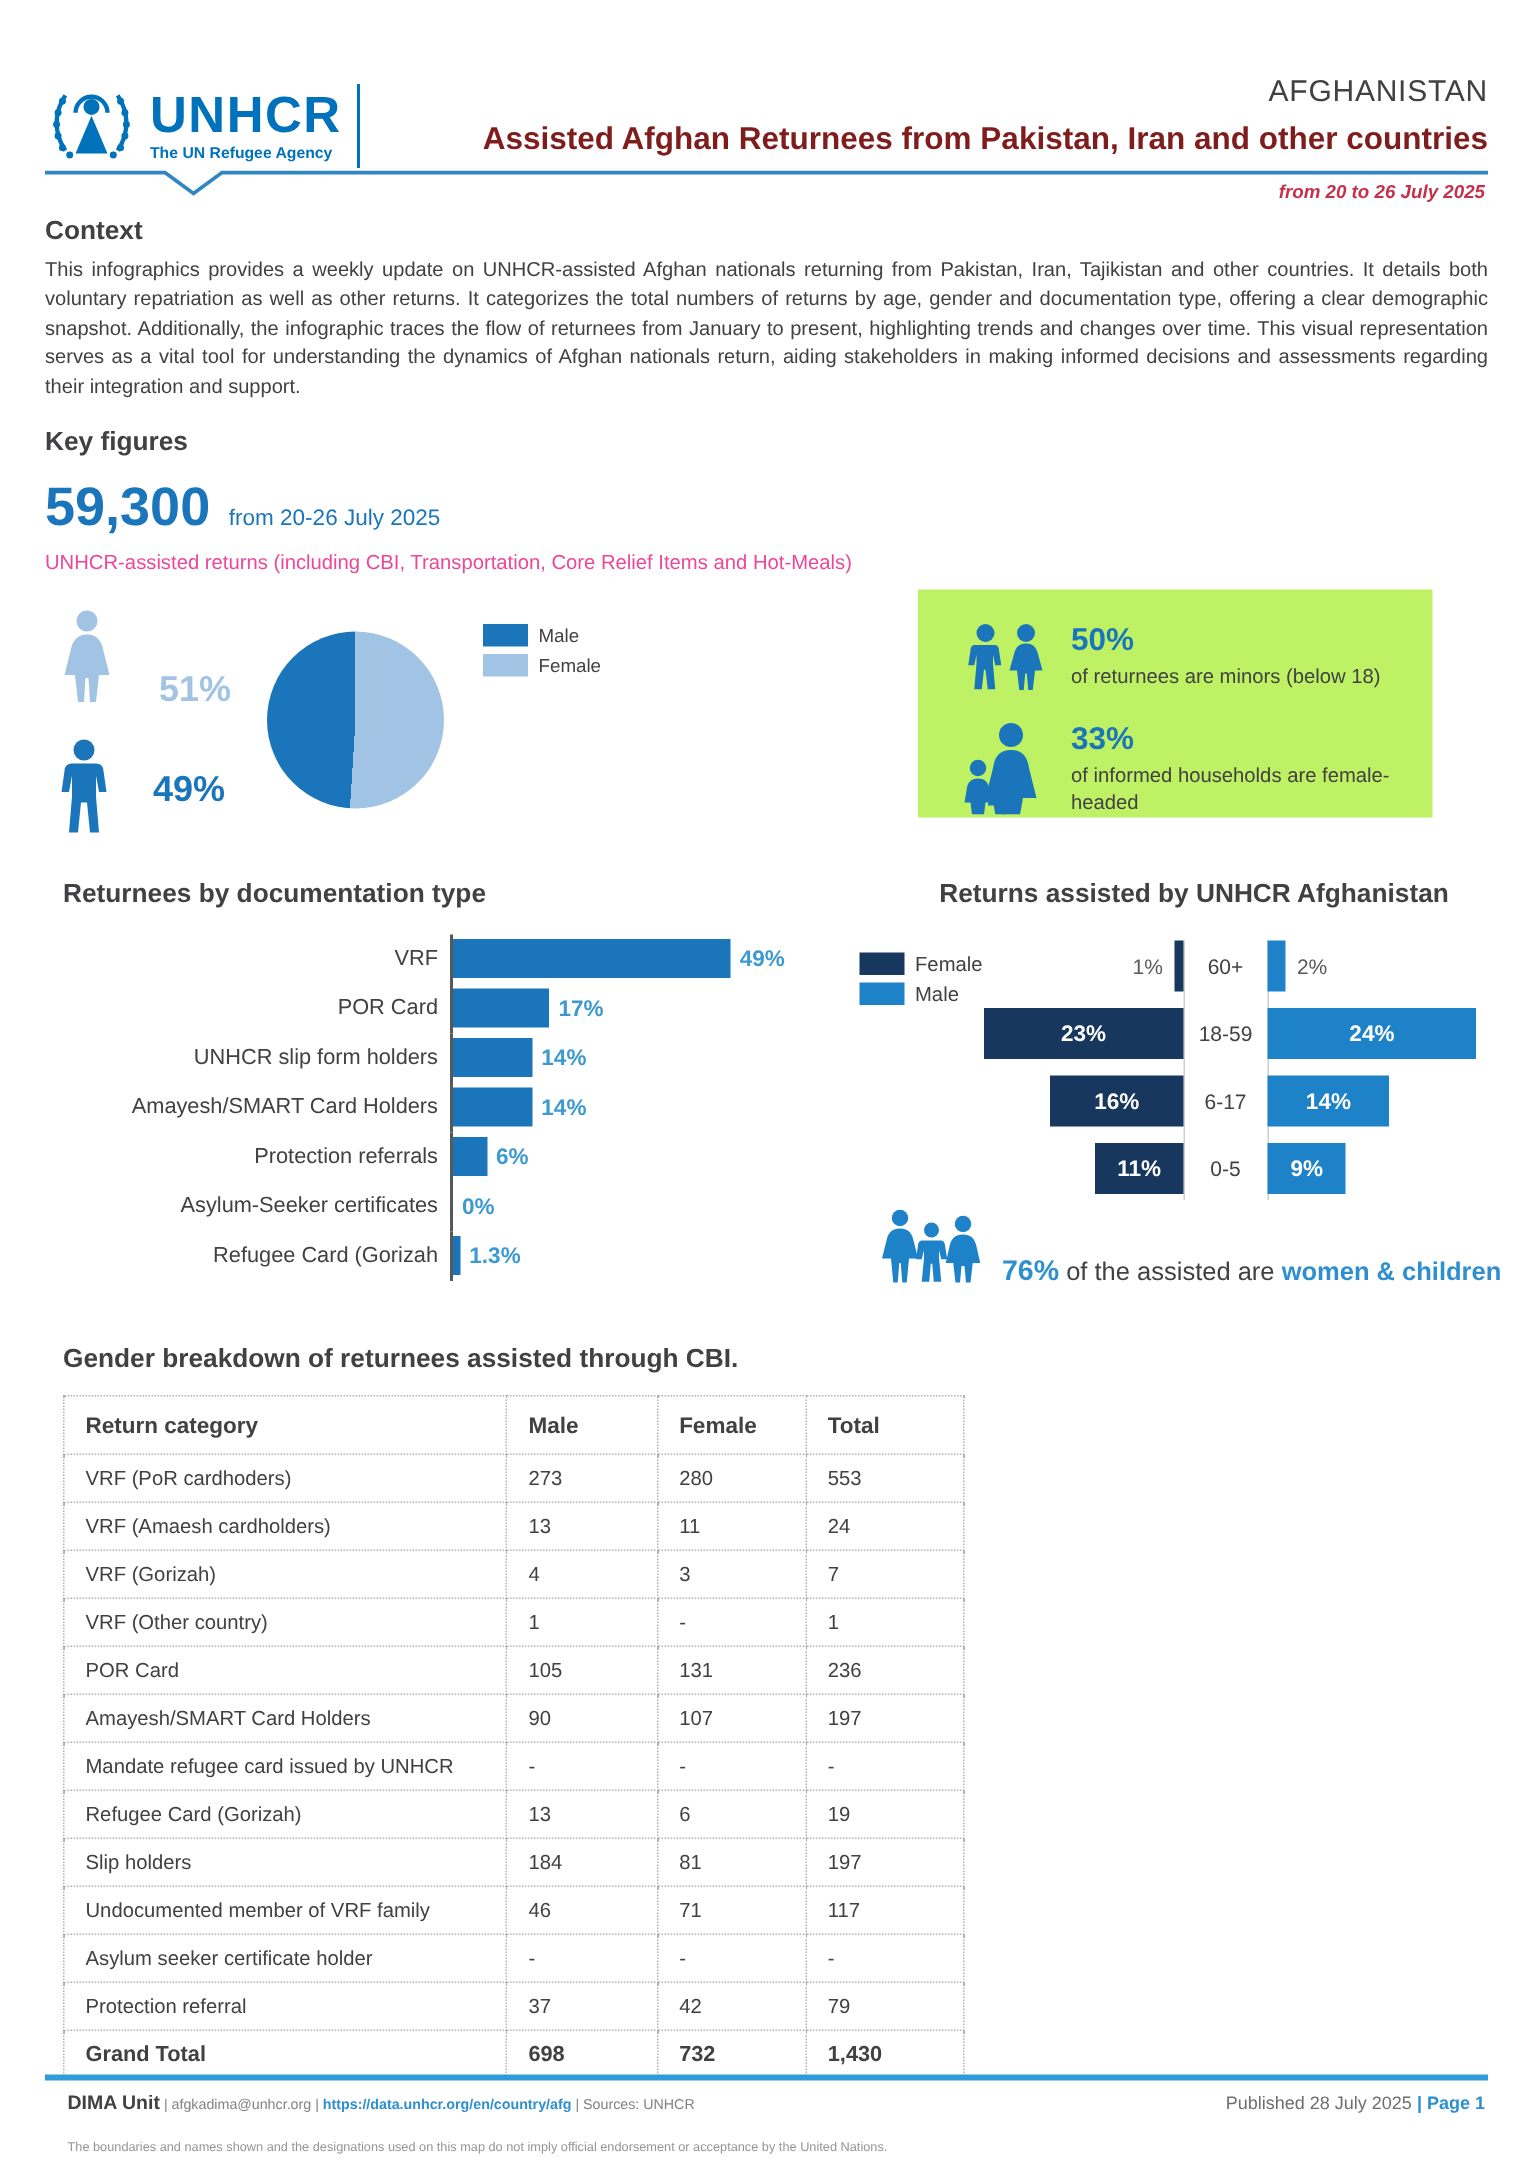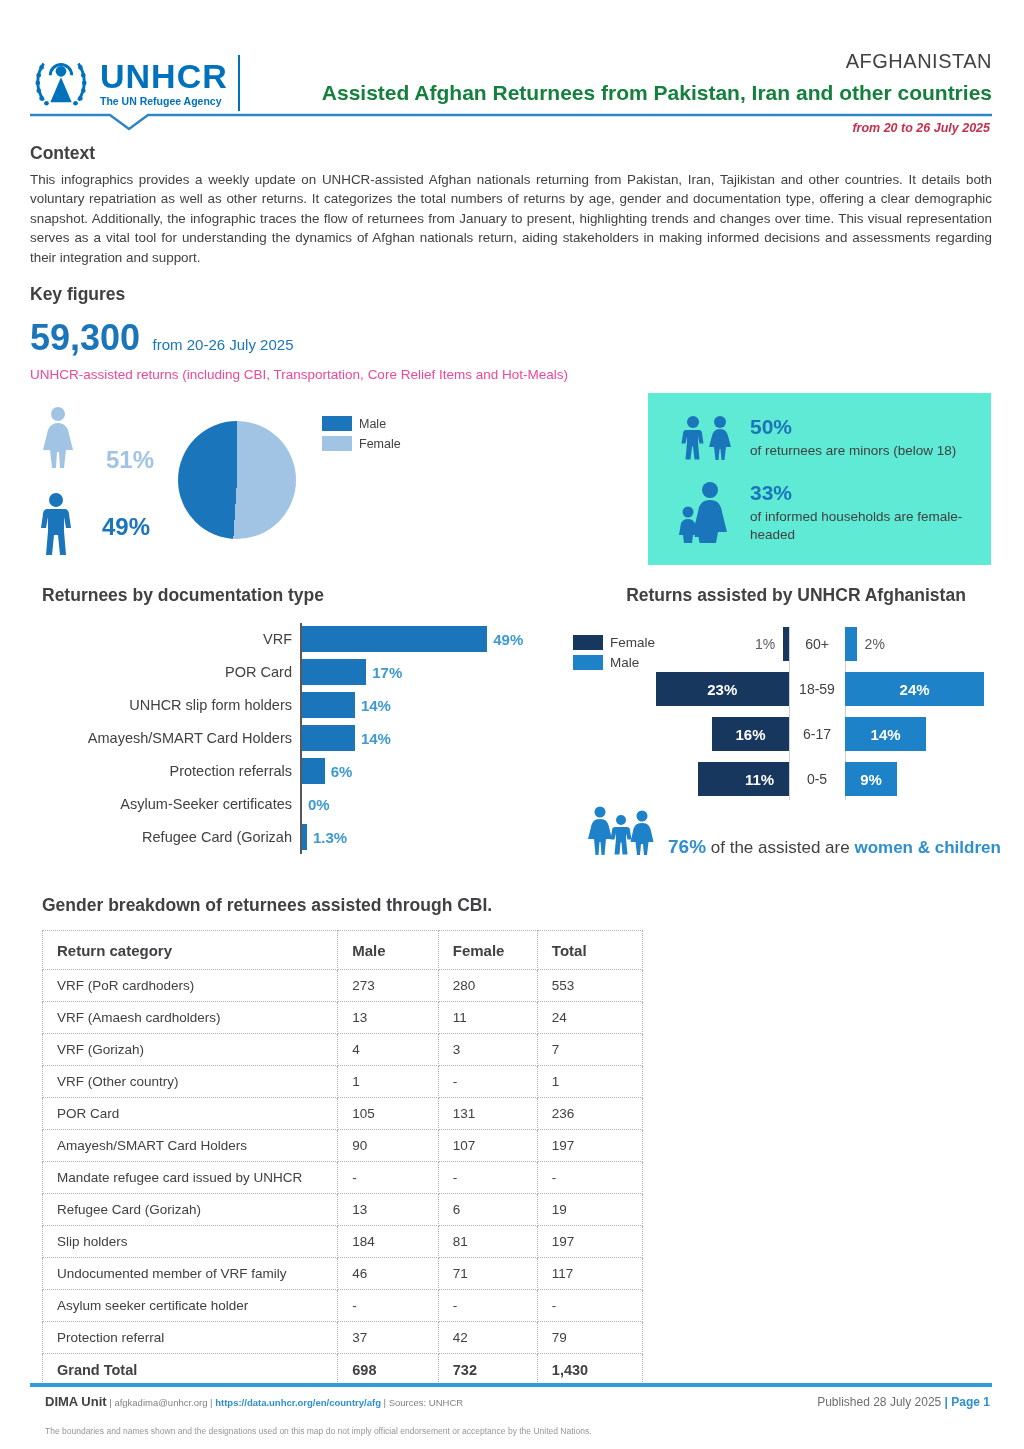--- a/index.html
+++ b/index.html
@@ -7,21 +7,21 @@
         font-family:"Liberation Sans",sans-serif;color:#414042;}
   
   .header{position:absolute;top:50px;left:30px;right:32px;display:flex;justify-content:space-between;align-items:flex-start;}
   .logo{display:flex;align-items:center;}
   .logo-text{margin-left:8px;line-height:1;}
   .logo-name{font-size:34px;font-weight:bold;color:#0072bc;letter-spacing:1px;}
   .logo-tag{font-size:10.5px;font-weight:bold;color:#0072bc;margin-top:3px;}
   .logo-divider{width:2px;height:56px;background:#0072bc;margin-left:10px;}
   .header-right{text-align:right;}
   .country{font-size:20px;color:#414042;letter-spacing:.5px;}
-  .doc-title{font-size:21px;font-weight:bold;color:#15803d;margin-top:8px;}
+  .doc-title{font-size:21px;font-weight:bold;color:#7f1d1d;margin-top:8px;}
   .rule-svg{position:absolute;top:112px;left:30px;}
   .date-range{position:absolute;top:121px;right:34px;font-size:12.5px;font-style:italic;font-weight:bold;color:#c5304c;}
   
   .context{position:absolute;top:143px;left:30px;width:962px;}
   .h-sec{font-size:17.5px;font-weight:bold;color:#414042;margin:0 0 6px 0;}
   .context p{margin:0;font-size:13.4px;line-height:1.45;text-align:justify;color:#414042;}
   
   .keyfig{position:absolute;top:284px;left:30px;width:962px;}
   .kf-number{font-size:36px;font-weight:bold;color:#1b75bb;display:inline-block;margin-top:6px;}
   .kf-period{font-size:15px;color:#1b75bb;margin-left:8px;}
@@ -30,21 +30,21 @@
   .demo-icons{position:absolute;top:405px;left:36px;width:130px;}
   .demo-row{display:flex;align-items:center;height:72px;margin-bottom:14px;}
   .pct-female{font-size:24px;font-weight:bold;color:#a2c4e4;margin-left:26px;margin-top:38px;}
   .pct-male{font-size:24px;font-weight:bold;color:#1b75bb;margin-left:26px;}
   .pie{position:absolute;top:421px;left:178px;width:118px;height:118px;border-radius:50%;
        background:conic-gradient(#a2c4e4 0 51%, #1b75bb 51% 100%);}
   .pie-legend{position:absolute;top:416px;left:322px;font-size:12.5px;color:#414042;}
   .leg-row{display:flex;align-items:center;margin-bottom:5px;}
   .swatch{width:30px;height:15px;margin-right:7px;display:inline-block;}
   
-  .hl-box{position:absolute;top:393px;left:612px;width:343px;height:172px;background:#5eead4;margin-left:36px;}
+  .hl-box{position:absolute;top:393px;left:612px;width:343px;height:152px;background:#bef264;}
   .hl-row{display:flex;margin:22px 0 0 26px;}
   .hl-icon{width:66px;display:flex;justify-content:center;align-items:flex-start;}
   .hl-text{margin-left:10px;width:230px;}
   .hl-value{font-size:21px;font-weight:bold;color:#1b75bb;}
   .hl-desc{font-size:13.5px;color:#414042;margin-top:3px;line-height:1.35;}
   
   .doc-chart{position:absolute;top:585px;left:42px;width:500px;}
   .doc-rows{margin-top:20px;}
   .doc-row{display:flex;align-items:center;height:26px;margin-bottom:7px;}
   .doc-label{width:250px;text-align:right;padding-right:8px;font-size:14.5px;color:#414042;}
@@ -300,30 +300,30 @@
           <div class="fem-zone">
             <div class="pyr-bar bar-f" style="width: 133.4px;">23%</div>
           </div>
           <div class="ctr-zone">18-59</div>
           <div class="male-zone">
             <div class="pyr-bar bar-m" style="width: 139.2px;">24%</div>
           </div>
         </div>
         <div class="pyr-row">
           <div class="fem-zone">
-            <div class="pyr-bar bar-f" style="width: 77px;">16%</div>
+            <div class="pyr-bar bar-f" style="width: 89px;">16%</div>
           </div>
           <div class="ctr-zone">6-17</div>
           <div class="male-zone">
             <div class="pyr-bar bar-m" style="width: 81.2px;">14%</div>
           </div>
         </div>
         <div class="pyr-row">
           <div class="fem-zone">
-            <div class="pyr-bar bar-f" style="width: 59px; padding-left: 32px;">11%</div>
+            <div class="pyr-bar bar-f" style="width: 59px;">11%</div>
           </div>
           <div class="ctr-zone">0-5</div>
           <div class="male-zone">
             <div class="pyr-bar bar-m" style="width: 52.2px;">9%</div>
           </div>
         </div>
       </div>
   </div>
 
   <div class="assisted">

